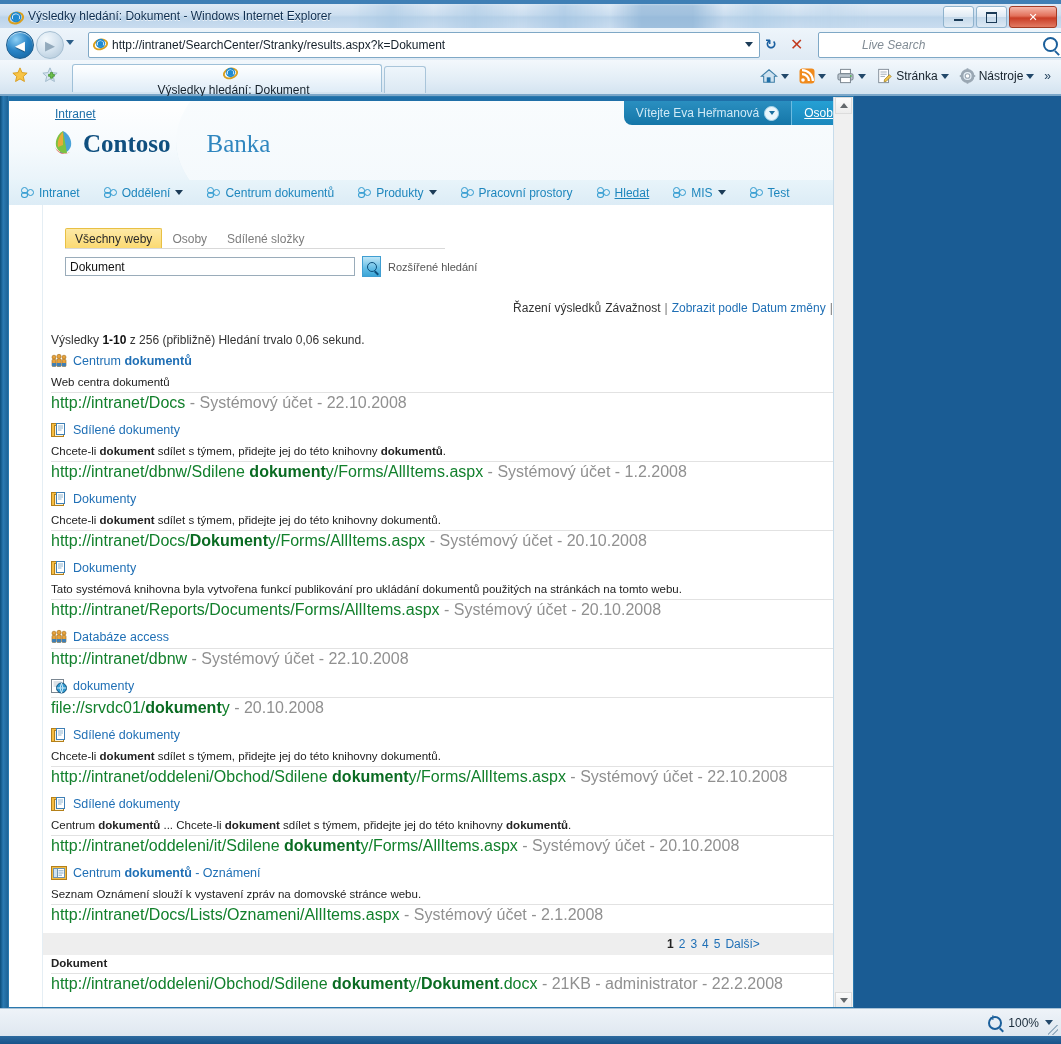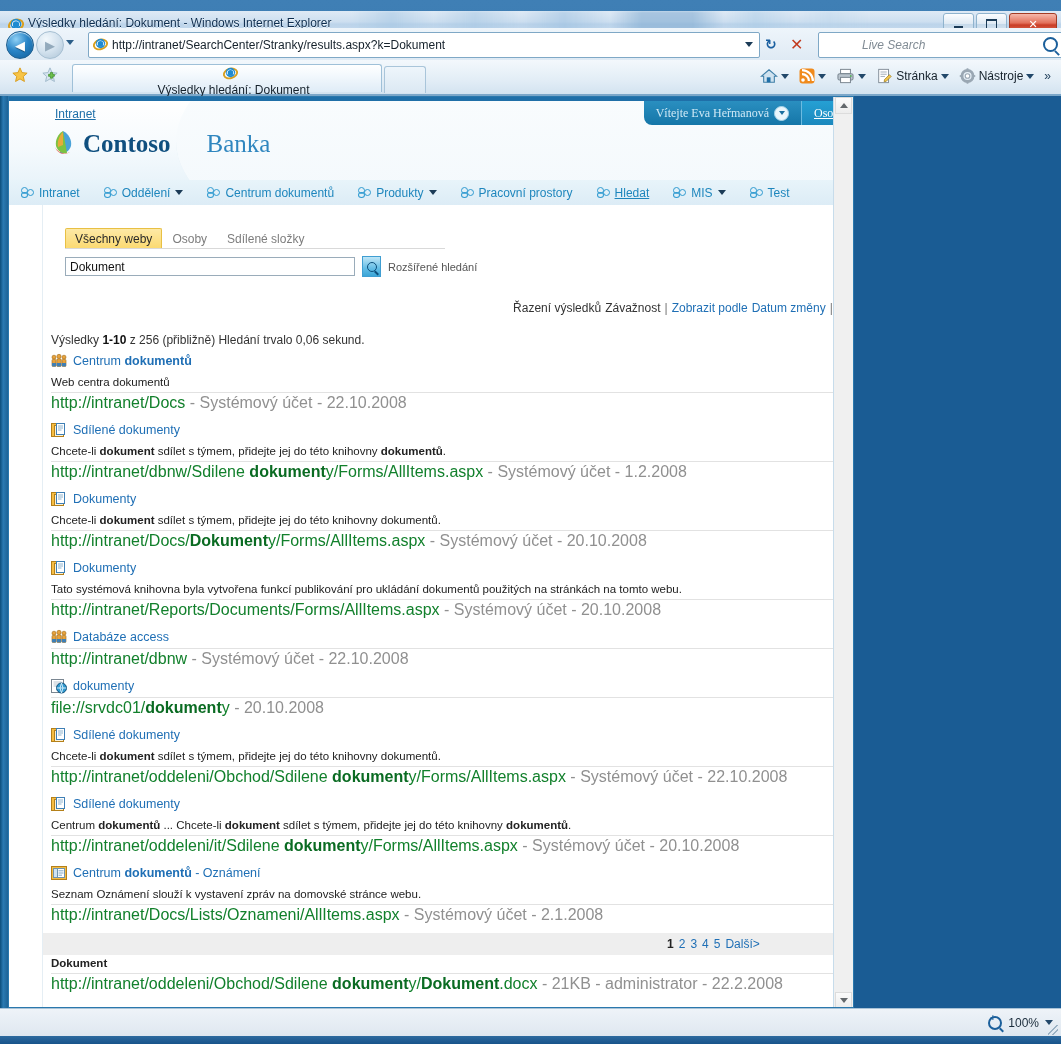--- a/index.html
+++ b/index.html
@@ -9,21 +9,21 @@
     font-size:12px;
     background:#0c4d7a;
   }
   
   #window{
     position:absolute;left:0;top:0;width:1061px;height:1044px;
     background:linear-gradient(180deg,#3f7fb5 0%,#2d6a9f 50%,#19578c 100%);
   }
   
   #titlebar{
-    position:absolute;left:0;top:11px;width:1061px;height:24px;
+    position:absolute;left:0;top:4px;width:1061px;height:24px;
     background:linear-gradient(180deg,#dfeaf5 0%,#cddff0 45%,#bcd4ea 55%,#c9dcef 100%);
     overflow:hidden;
     text-decoration:underline;
   }
   #titlebar .glassblur{
     position:absolute;top:0;left:350px;width:520px;height:28px;
     opacity:.55;
     background:
       linear-gradient(90deg,rgba(255,255,255,0) 0%,rgba(160,195,225,.9) 8%,rgba(255,255,255,0) 16%,
        rgba(160,195,225,.85) 24%,rgba(255,255,255,0) 33%,rgba(150,188,222,.9) 41%,rgba(255,255,255,0) 50%,
@@ -160,21 +160,21 @@
   }
   #breadcrumb{position:absolute;left:46px;top:6px;font-size:12px;}
   #breadcrumb a{color:#1e6fa8;text-decoration:underline;}
   #logo{position:absolute;left:40px;top:28px;display:flex;align-items:flex-end;}
   #logoglyph{width:28px;height:28px;position:relative;margin-right:6px;}
   #brand{font-size:25px;line-height:26px;white-space:nowrap;font-family:"Liberation Serif","DejaVu Serif",serif;}
   #brand .b1{color:#0f4f7f;font-weight:bold;}
   #brand .b2{color:#2f86bf;margin-left:36px;}
   
   #welcome{
-    position:absolute;right:50px;top:0;height:24px;display:flex;align-items:stretch;font-family:Liberation Serif, serif;
+    position:absolute;right:50px;top:0;height:24px;display:flex;align-items:stretch;
   }
   .wcell{
     display:flex;align-items:center;gap:5px;padding:0 12px;
     background:linear-gradient(180deg,#2a8fc0 0%,#1576a8 100%);
     color:#cfe9f6;font-size:12px;white-space:nowrap;border-right:1px solid #6cbbe0;
   }
   .wcell.first{border-radius:0 0 0 8px;}
   .wcell.mid{background:linear-gradient(180deg,#25a0d4 0%,#1b88bd 100%);}
   .wcell.mid a{color:#ffffff;text-decoration:underline;}
   .wcell.last{border-right:none;border-radius:0 0 8px 0;align-items:center;}

